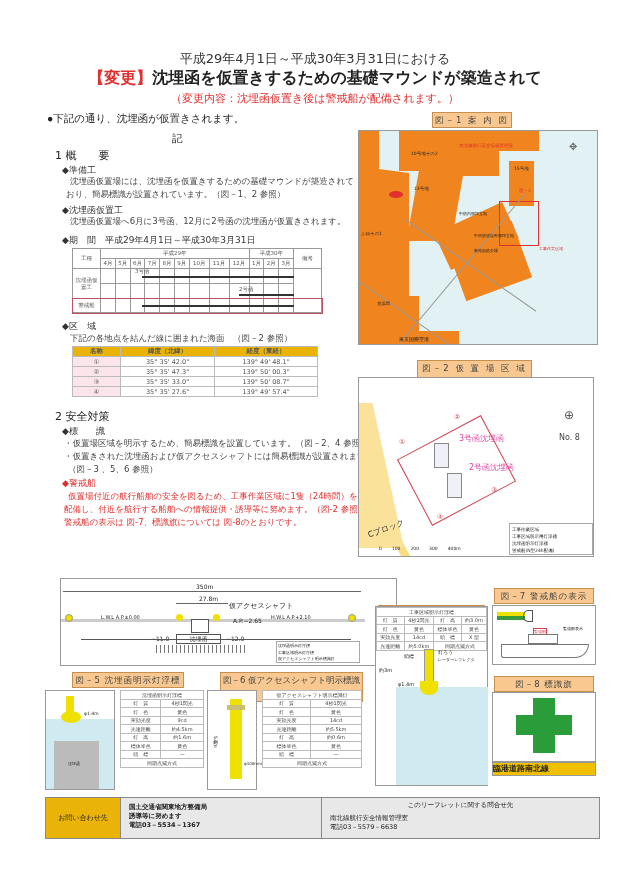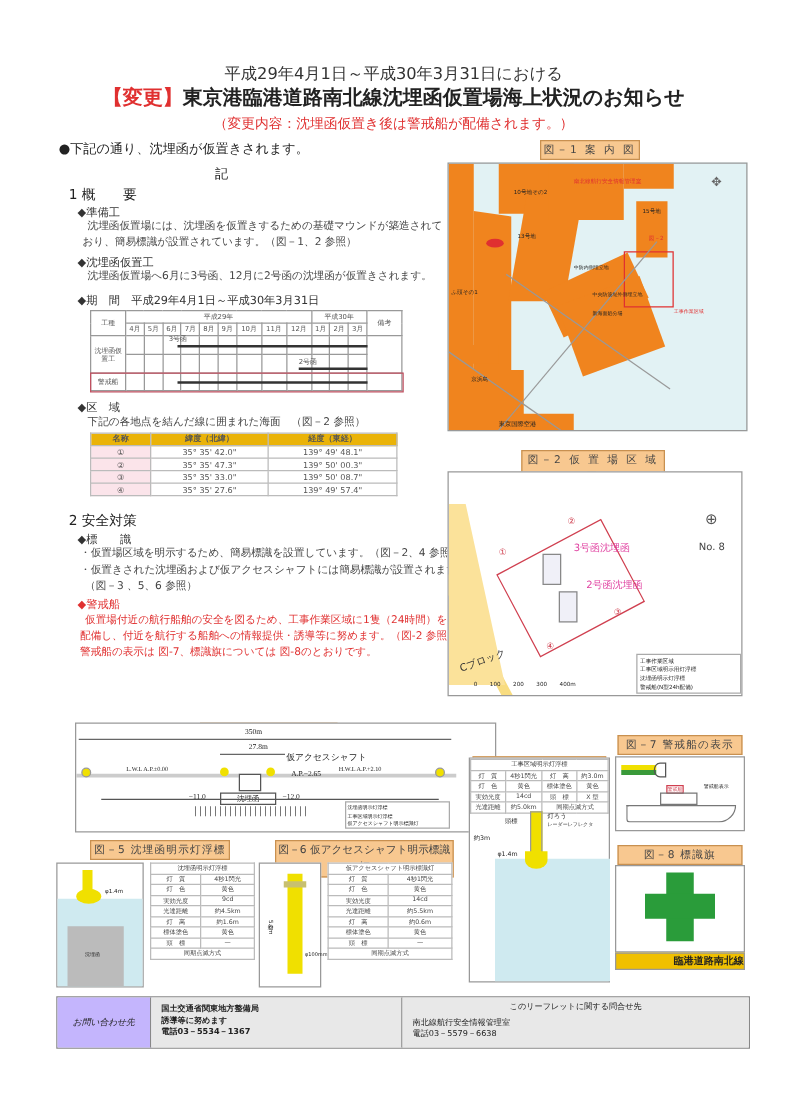--- a/index.html
+++ b/index.html
@@ -2,47 +2,47 @@
 <html><head>
 <meta charset="utf-8">
 <style>
   * { box-sizing: border-box; margin: 0; padding: 0; }
   body { width: 630px; height: 891px; background: #fff; font-family: "DejaVu Sans", sans-serif; color: #222; position: relative; overflow: hidden; }
   .abs { position: absolute; }
   .subtitle { top: 50px; left: 0; width: 630px; text-align: center; font-size: 13px; color: #333; }
   .title { top: 68px; left: 0; width: 630px; text-align: center; font-size: 16px; font-weight: bold; color: #222; }
   .title .tag { color: #e03030; }
   .change-note { top: 91px; left: 0; width: 630px; text-align: center; font-size: 11px; color: #e03030; }
-  .lead { top: 112px; left: 47px; font-size: 10.5px; }
+  .lead { top: 112px; left: 47px; font-size: 10.5px; font-family: Liberation Serif, serif; }
   .ki { top: 132px; left: 172px; font-size: 10.5px; }
   .sec-h { font-size: 11px; }
   .sub-h { font-size: 9px; color: #333; }
   .body-t { font-size: 8.5px; color: #444; line-height: 13px; }
   .red { color: #e03030 !important; }
   .fig-title { background: #f8c890; border: 1px solid #c89050; font-size: 8.5px; text-align: center; color: #444; line-height: 14px; letter-spacing: 2px; }
   table.sched { border-collapse: collapse; font-size: 5.5px; color: #555; }
   table.sched td { border: 1px solid #999; text-align: center; height: 10px; padding: 0; }
   table.area { border-collapse: collapse; font-size: 6.5px; color: #555; }
   table.area td { border: 1px solid #bbb; text-align: center; height: 10px; }
   table.area td.nm { background: #fbe4ea; }
   table.area tr.hd td { background: #eab308; font-weight: bold; }
   .map { border: 1px solid #999; background: #e2f2f4; overflow: hidden; }
   .land { position: absolute; background: #f0841e; }
   .spec { border-collapse: collapse; font-size: 5px; color: #444; background: #fff; }
   .spec td { border: 1px solid #bbb; text-align: center; height: 8.5px; padding: 0 1px; }
   .footer { top: 797px; left: 45px; width: 555px; height: 42px; border: 1px solid #888; display: flex; }
-  .footer .c1 { width: 75px; background: #c4b5fd; font-size: 7px; display: flex; align-items: center; justify-content: center; border-right: 1px solid #888; font-style: italic; }
+  .footer .c1 { width: 75px; background: #eab308; font-size: 7px; display: flex; align-items: center; justify-content: center; border-right: 1px solid #888; }
   .footer .c2 { width: 201px; background: #e8e8e8; font-size: 6.5px; padding: 5px 8px; line-height: 9px; border-right: 1px solid #888; font-weight: bold; }
   .footer .c3 { flex: 1; background: #e8e8e8; font-size: 6.5px; padding: 3px 8px; line-height: 9px; }
 </style>
 </head>
 <body>
 
 <div class="abs subtitle">平成29年4月1日～平成30年3月31日における</div>
-<div class="abs title"><span class="tag">【変更】</span><span>東京港臨港道路南北線沈埋函仮置場海上状況のお知らせ</span></div>
+<div class="abs title"><span class="tag">【変更】</span><span>沈埋函を仮置きするための基礎マウンドが築造されて</span></div>
 <div class="abs change-note">（変更内容：沈埋函仮置き後は警戒船が配備されます。）</div>
 
 <div class="abs lead">●下記の通り、沈埋函が仮置きされます。</div>
 <div class="abs ki">記</div>
 
 <div class="abs sec-h" style="top:148px;left:55px;">1  概　　要</div>
 <div class="abs sub-h" style="top:164px;left:62px;">◆準備工</div>
 <div class="abs body-t" style="top:175px;left:70px;">沈埋函仮置場には、沈埋函を仮置きするための基礎マウンドが築造されて</div>
 <div class="abs body-t" style="top:188px;left:66px;">おり、簡易標識が設置されています。（図－1、2 参照）</div>
 <div class="abs sub-h" style="top:204px;left:62px;">◆沈埋函仮置工</div>
@@ -228,21 +228,21 @@
   </div>
   <div class="abs" style="left:150px;top:145px;width:84px;height:32px;border:1px solid #aaa;background:#fff;font-size:4.5px;padding:2px;line-height:7px;">
     <div>工事作業区域</div>
     <div>工事区域明示用灯浮標</div>
     <div>沈埋函明示灯浮標</div>
     <div>警戒船(N型24h配備)</div>
   </div>
 </div>
 
 <div class="abs fig-title" style="top:578px;left:160px;width:110px;">図－3 断 面 図</div>
-<div class="abs" style="top:578px;left:60px;width:337px;height:88px;border:1px solid #999;background:#fff;font-family:Liberation Serif, serif;">
+<div class="abs" style="top:578px;left:60px;width:337px;height:88px;border:1px solid #999;background:#fff;">
   <span class="abs" style="left:135px;top:4px;font-size:6px;">350m</span>
   <div class="abs" style="left:2px;top:12px;width:298px;height:1px;background:#666;"></div>
   <span class="abs" style="left:138px;top:16px;font-size:6px;">27.8m</span>
   <div class="abs" style="left:115px;top:24px;width:52px;height:1px;background:#666;"></div>
   <span class="abs" style="left:168px;top:22px;font-size:7px;">仮アクセスシャフト</span>
   <div class="abs" style="left:0;top:40px;width:304px;height:3px;background:#ccc;"></div>
   <span class="abs" style="left:40px;top:35px;font-size:5px;">L.W.L  A.P.±0.00</span>
   <span class="abs" style="left:172px;top:38px;font-size:6px;">A.P.−2.65</span>
   <span class="abs" style="left:210px;top:35px;font-size:5px;">H.W.L  A.P.+2.10</span>
   <div class="abs" style="left:4px;top:35px;width:8px;height:8px;background:#f0e000;border-radius:50%;border:1px solid #999;"></div>
@@ -312,21 +312,21 @@
   <span class="abs" style="left:70px;top:20px;font-size:4px;">警戒船表示</span>
   <div class="abs" style="left:8px;top:38px;width:88px;height:14px;border:1px solid #777;border-radius:0 0 20px 4px;"></div>
   <div class="abs" style="left:35px;top:28px;width:30px;height:10px;border:1px solid #777;"></div>
 </div>
 
 <div class="abs fig-title" style="top:676px;left:494px;width:100px;letter-spacing:1px;">図－8 標識旗</div>
 <div class="abs" style="top:692px;left:492px;width:104px;height:70px;border:1px solid #999;background:#fff;">
   <div class="abs" style="left:40px;top:5px;width:22px;height:55px;background:#2a9c3a;"></div>
   <div class="abs" style="left:23px;top:22px;width:56px;height:20px;background:#2a9c3a;"></div>
 </div>
-<div class="abs" style="top:762px;left:492px;width:104px;height:14px;background:#f0c000;border:1px solid #999;font-size:8px;font-weight:bold;text-align:right;line-height:12px;">臨港道路南北線</div>
+<div class="abs" style="top:762px;left:492px;width:104px;height:14px;background:#f0c000;border:1px solid #999;font-size:8px;font-weight:bold;text-align:left;line-height:12px;">臨港道路南北線</div>
 
 <div class="abs fig-title" style="top:672px;left:72px;width:112px;letter-spacing:1px;">図－5 沈埋函明示灯浮標</div>
 <div class="abs" style="top:690px;left:45px;width:70px;height:100px;border:1px solid #999;background:#fff;">
   <div class="abs" style="left:0;top:28px;width:68px;height:70px;background:#cfeaf0;"></div>
   <div class="abs" style="left:8px;top:50px;width:45px;height:48px;background:#bbb;"></div>
   <span class="abs" style="left:22px;top:70px;font-size:4px;">沈埋函</span>
   <div class="abs" style="left:20px;top:5px;width:8px;height:20px;background:#f0e000;"></div>
   <div class="abs" style="left:15px;top:20px;width:20px;height:12px;background:#f0e000;border-radius:50%;"></div>
   <span class="abs" style="left:38px;top:20px;font-size:4.5px;">φ1.4m</span>
 </div>

